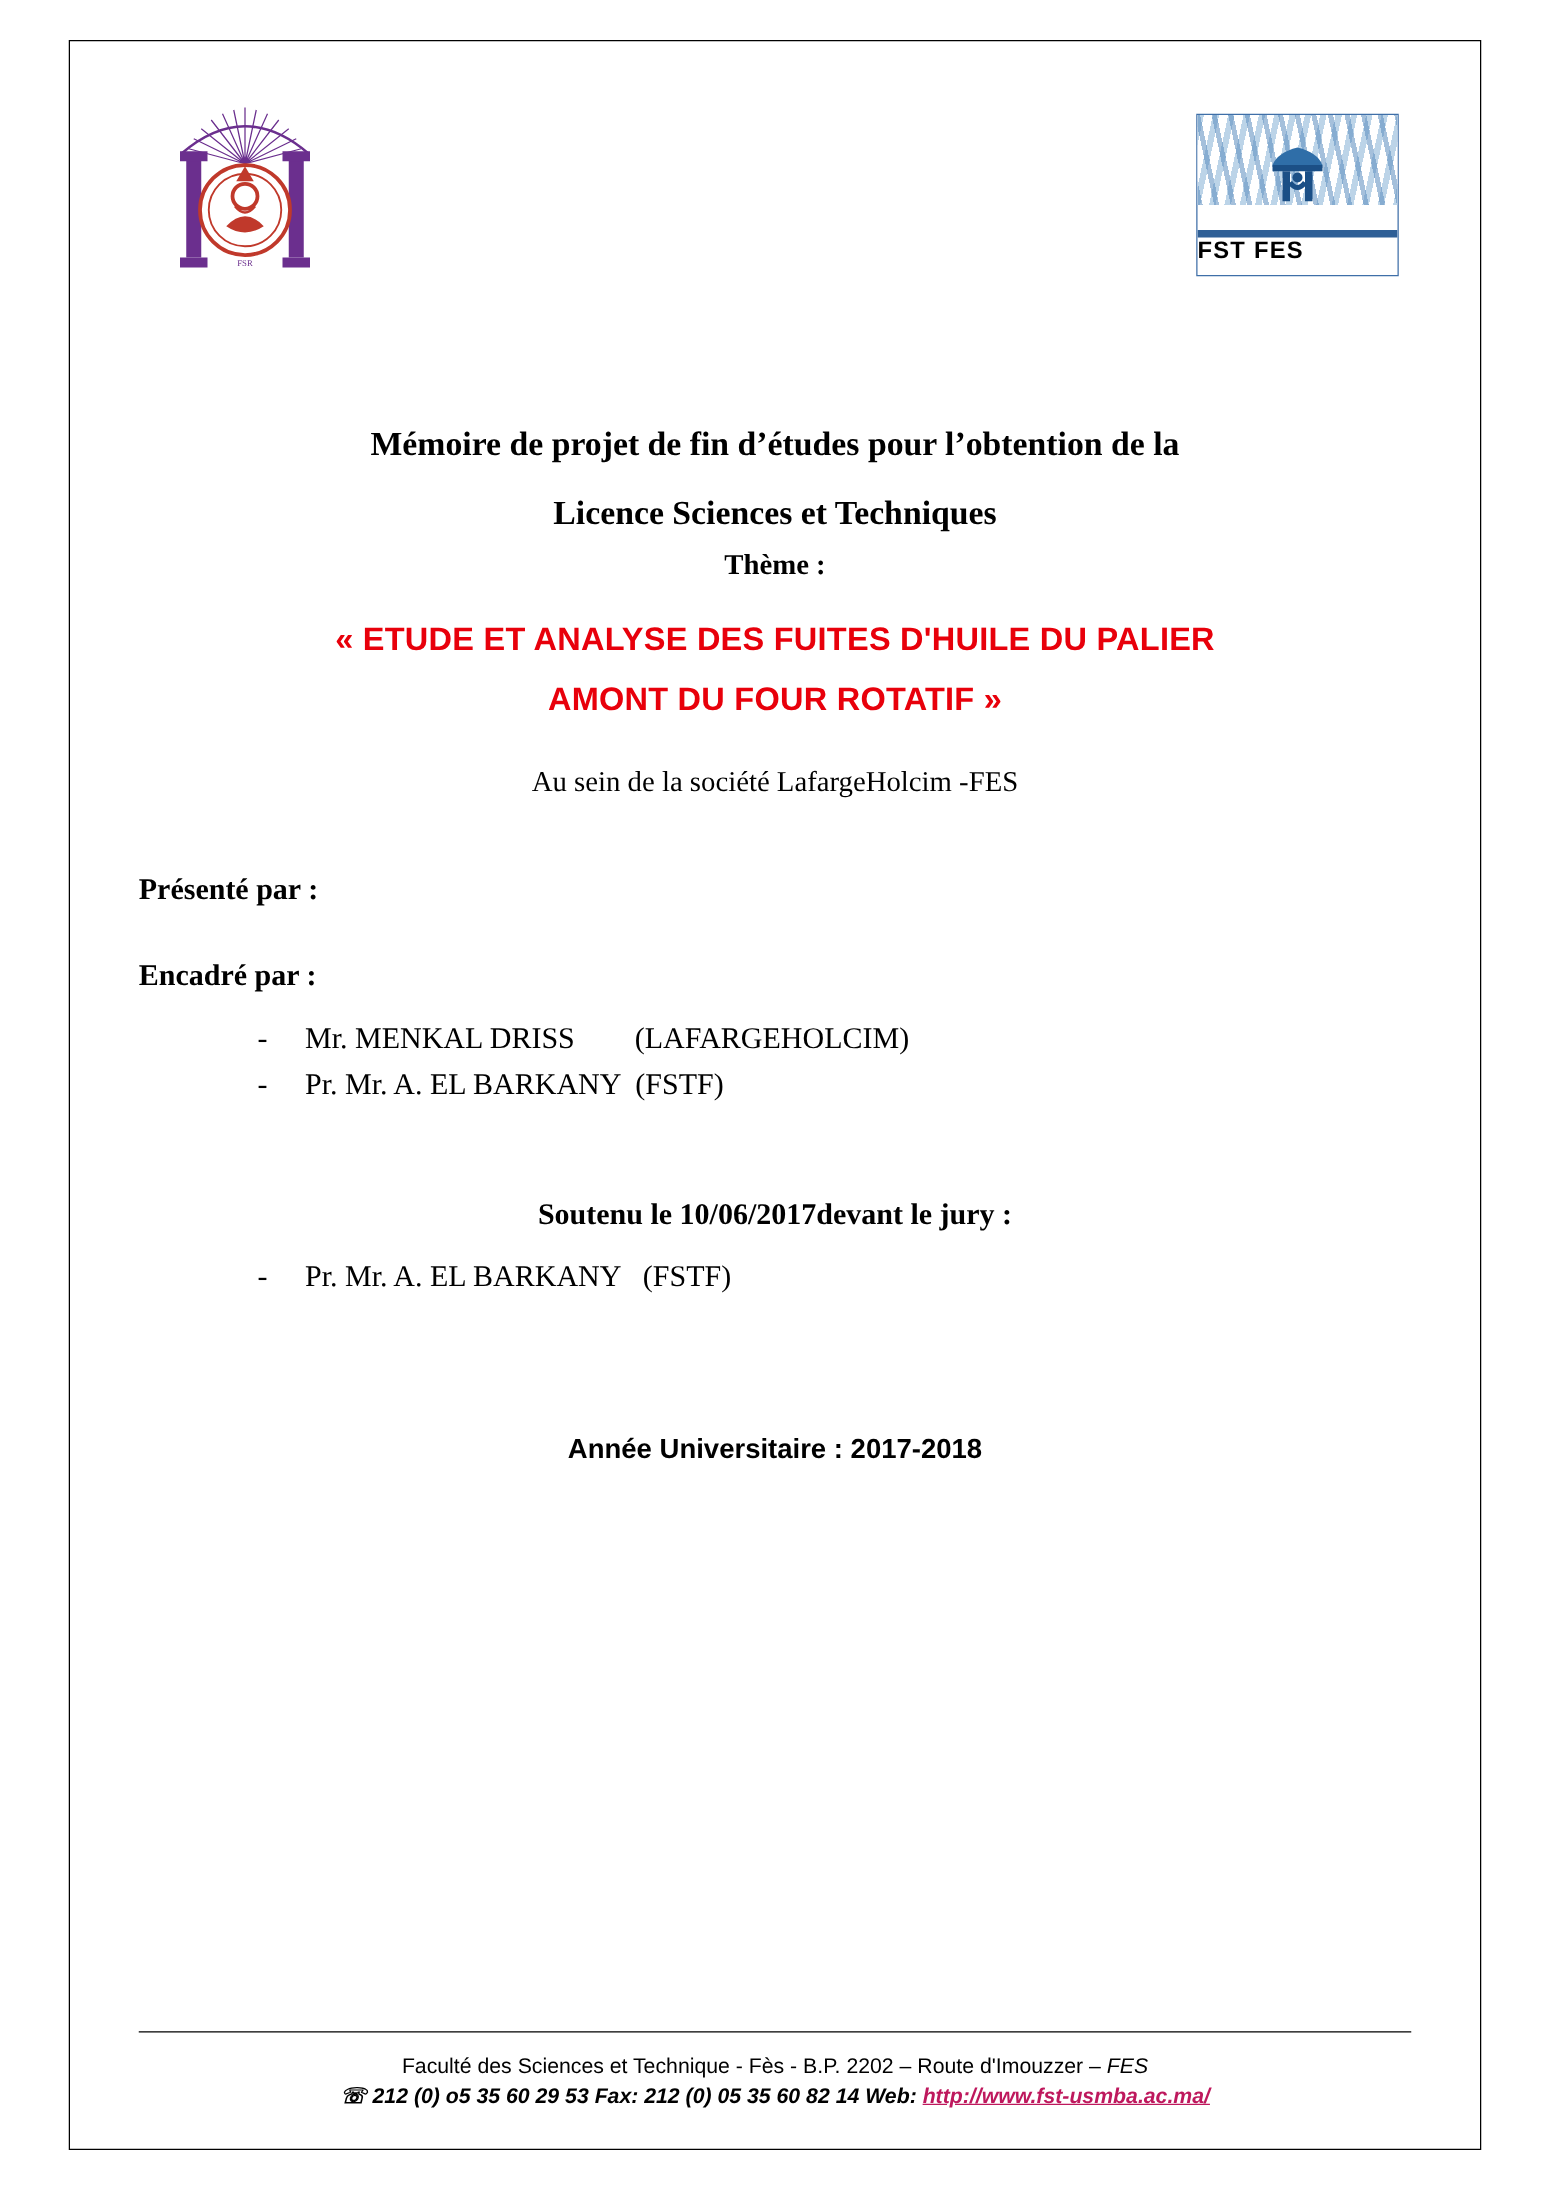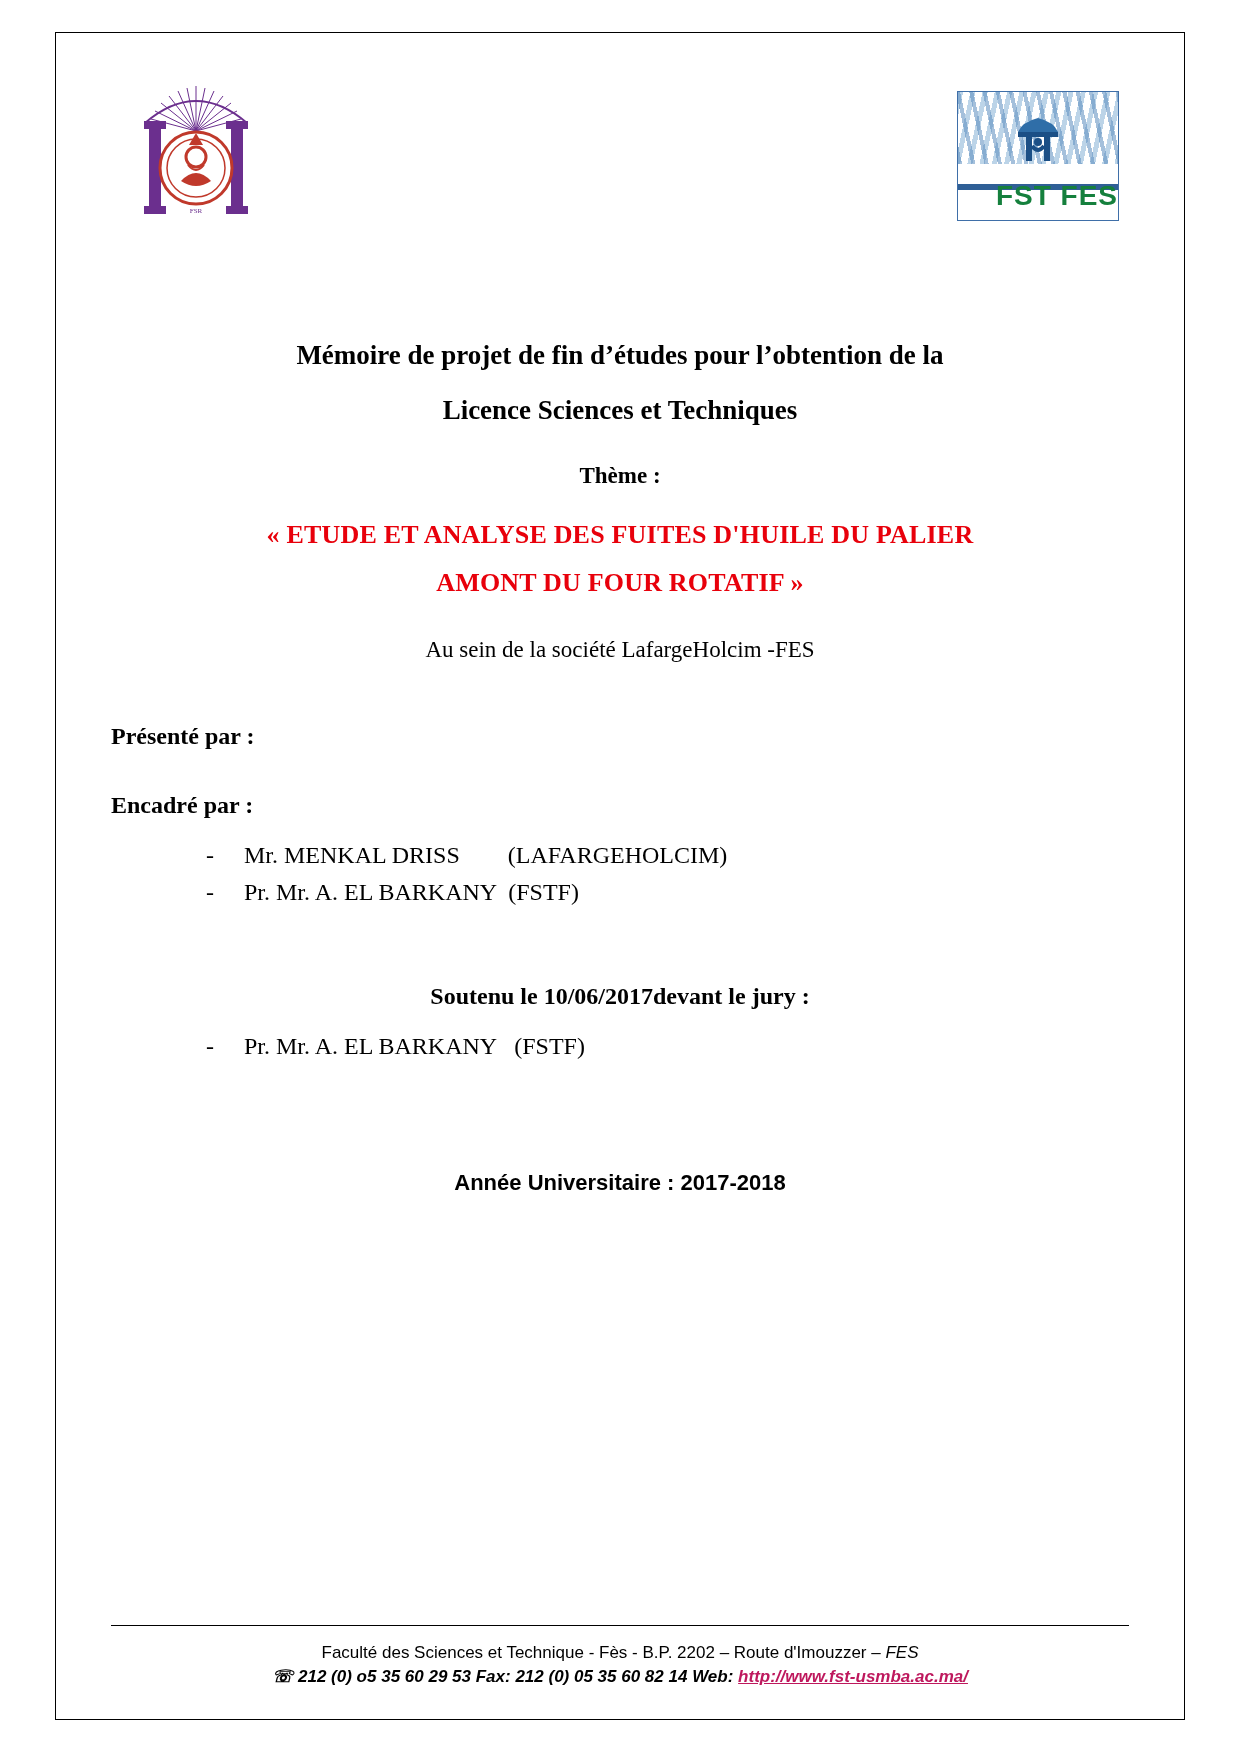--- a/index.html
+++ b/index.html
@@ -88,26 +88,26 @@
     top: 20px;
     transform: translateX(-50%);
     width: 64px;
     height: 64px;
     z-index: 3;
   }
   .fst-label {
     position: absolute;
     left: 0; right: 0;
     bottom: 8px;
-    text-align: right;
+    text-align: left;
     font-family: "Liberation Sans", sans-serif;
     font-weight: bold;
-    font-size: 28px;
+    font-size: 19px;
     letter-spacing: 1px;
-    color: #15803d;
+    color: #000000;
     z-index: 4;
   }
   .fst-bar {
     position:absolute;
     left:0; right:0; bottom:30px; height:6px;
     background:#2f5f96;
     z-index:2;
   }
 
   
@@ -115,26 +115,25 @@
     text-align: center;
     margin-top: 85px;
     font-weight: bold;
     font-size: 27px;
     line-height: 2.05;
   }
   .theme-line {
     text-align: center;
     font-weight: bold;
     font-size: 23px;
-    margin-top: 24px;
   }
   .theme-title {
     text-align: center;
     color: #e8000b;
-    font-family: Liberation Serif, serif;
+    font-family: Liberation Sans, sans-serif;
     font-weight: bold;
     font-size: 26px;
     line-height: 1.85;
     margin-top: 22px;
     letter-spacing: .2px;
   }
   .company-line {
     text-align: center;
     font-size: 23px;
     margin-top: 30px;

